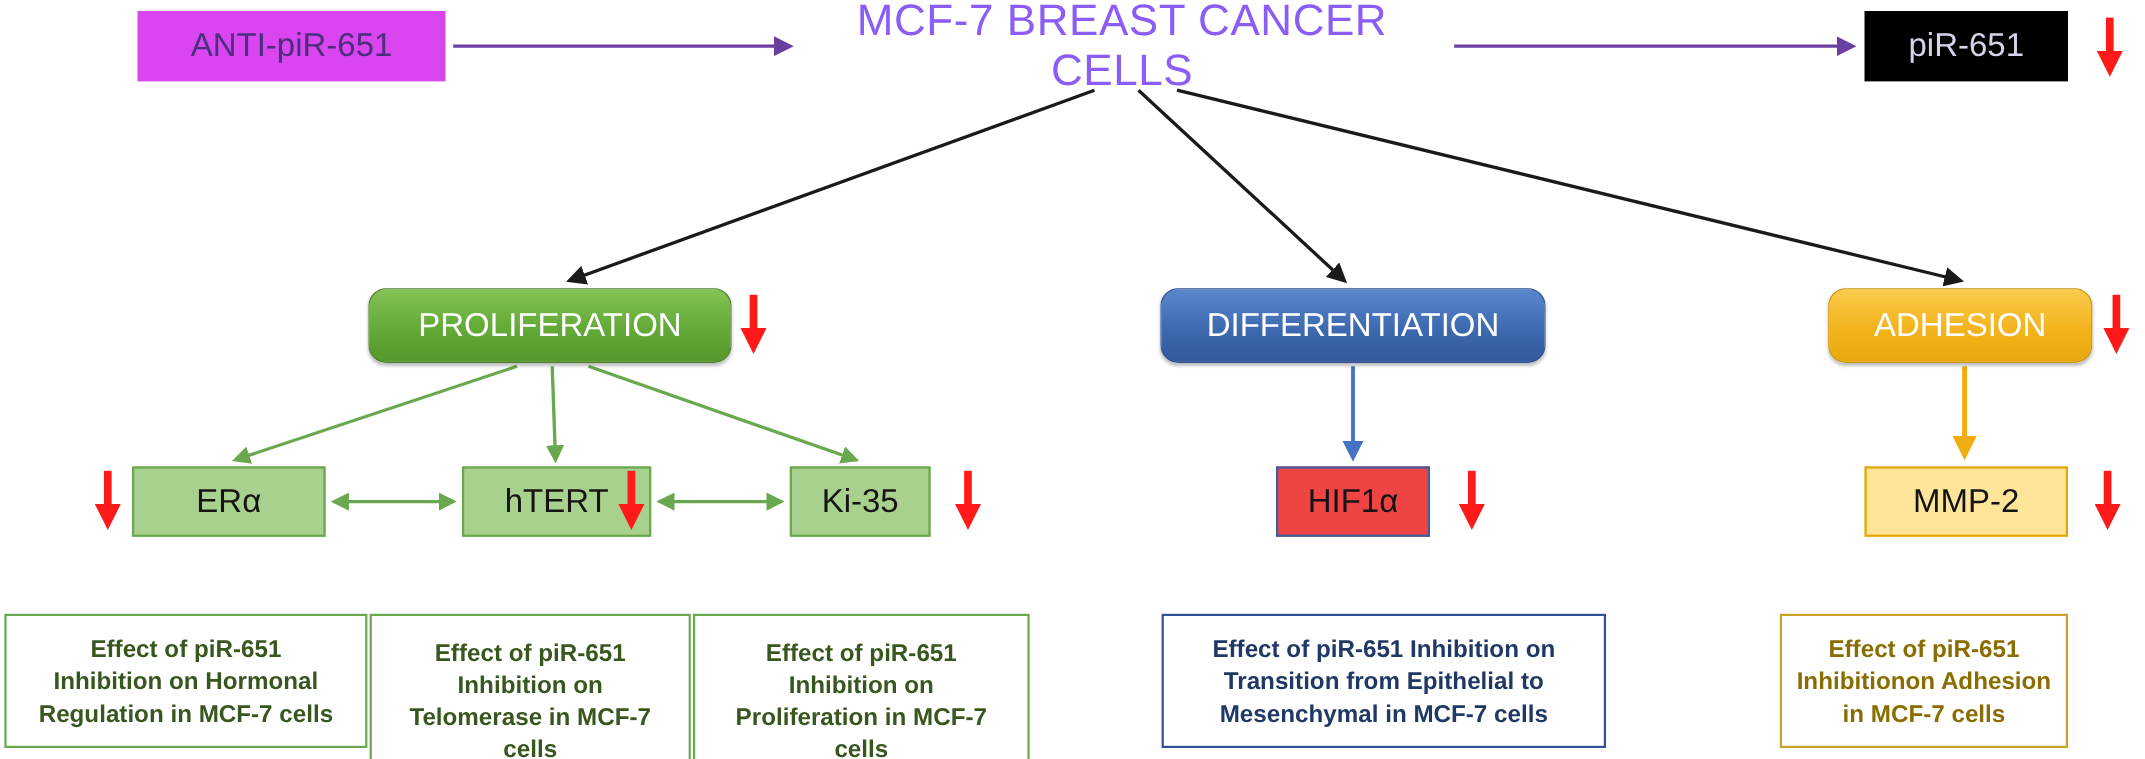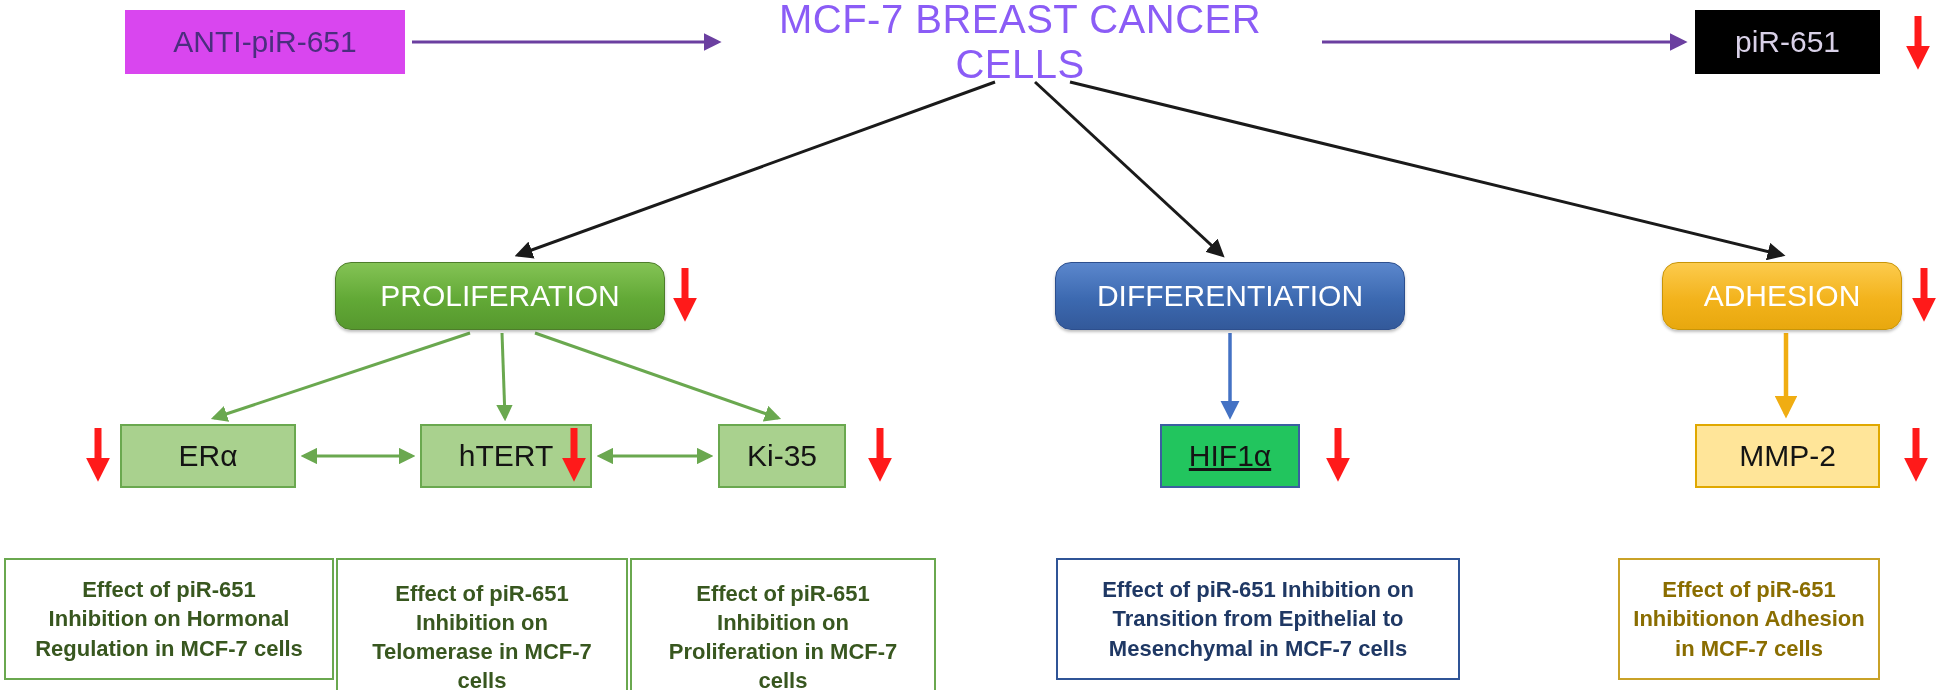--- a/index.html
+++ b/index.html
@@ -17,21 +17,21 @@
   .pir-box{left:1695px;top:10px;width:185px;height:64px;background:#000000;color:#d9d1e8;font-size:30px;}
   .main-title{left:728px;top:18px;width:584px;height:48px;color:#8b5cf6;font-size:40px;letter-spacing:.5px;}
   
   .cat{color:#ffffff;font-size:30px;border-radius:16px;box-shadow:0 2px 3px rgba(0,0,0,.25);}
   .cat-prolif{left:335px;top:262px;width:330px;height:68px;background:linear-gradient(180deg,#84c355 0%,#62a936 55%,#56982e 100%);border:1px solid #4e7d2b;}
   .cat-diff{left:1055px;top:262px;width:350px;height:68px;background:linear-gradient(180deg,#5b87cd 0%,#3c69b0 55%,#33599a 100%);border:1px solid #2d4f8e;}
   .cat-adh{left:1662px;top:262px;width:240px;height:68px;background:linear-gradient(180deg,#fccb4d 0%,#f3b31c 55%,#e8a80e 100%);border:1px solid #c89508;}
   
   .sub{font-size:30px;color:#141414;}
   .sub-green{background:#a9d18e;border:2px solid #6aa84f;}
-  .sub-blue{background:#22c55e;border:2px solid #3b5fa0;text-decoration:underline;}
+  .sub-blue{background:#ef4444;border:2px solid #3b5fa0;}
   .sub-gold{background:#ffe599;border:2px solid #e0a800;}
   .sub-era{left:120px;top:424px;width:176px;height:64px;}
   .sub-htert{left:420px;top:424px;width:172px;height:64px;}
   .sub-ki67{left:718px;top:424px;width:128px;height:64px;}
   .sub-hif{left:1160px;top:424px;width:140px;height:64px;}
   .sub-mmp{left:1695px;top:424px;width:185px;height:64px;}
   
   .note{background:#ffffff;font-weight:bold;font-size:22px;line-height:1.32;white-space:pre-line;padding:4px;margin-top:30px;}
   .note-green{border:2px solid #6aa84f;color:#38571f;}
   .note-blue{border:2px solid #2f5496;color:#1f3864;}

